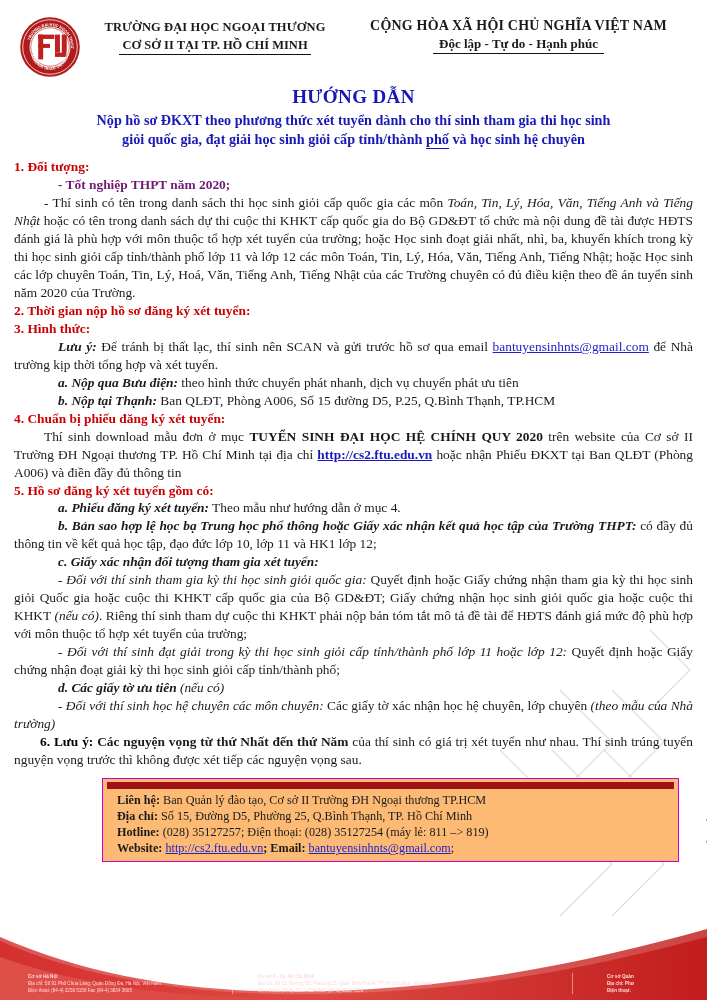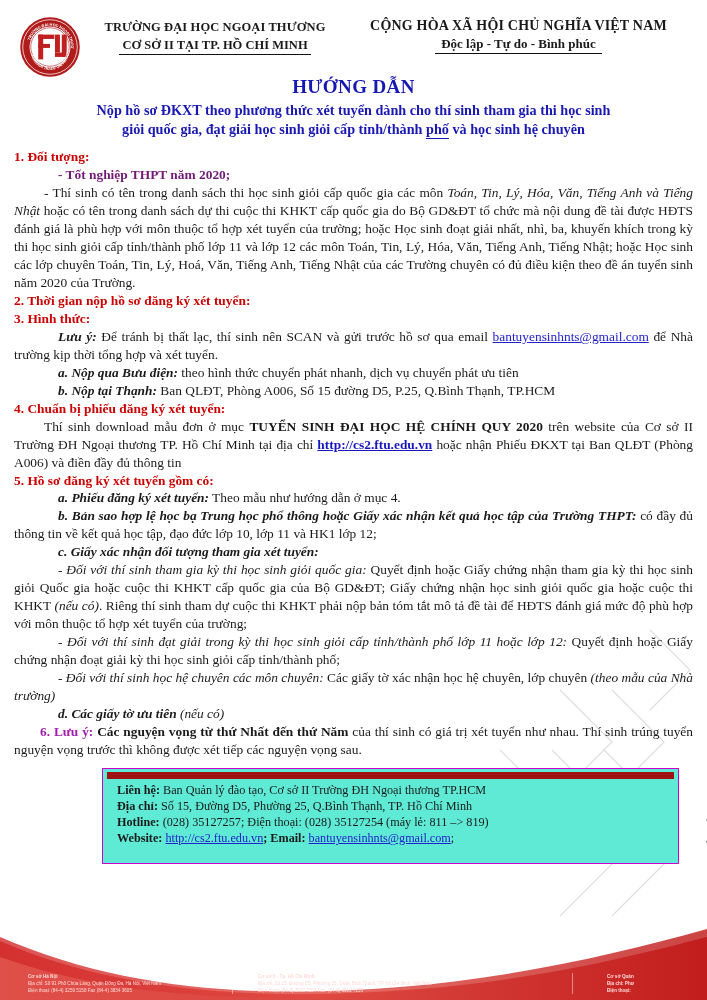--- a/index.html
+++ b/index.html
@@ -77,20 +77,21 @@
   
   .seal { width: 62px; height: 62px; display:block; }
 
   
   .doc-title {
     text-align:center;
     color:#1818b4;
     font-weight:bold;
     font-size: 19px;
     letter-spacing:.4px;
+    margin-top: 10px;
   }
   .doc-subtitle {
     text-align:center;
     color:#1818b4;
     font-weight:bold;
     font-size: 14.2px;
     line-height: 1.35;
     margin: 3px 26px 0 26px;
   }
   .u-line { border-bottom: 1.4px solid #1818b4; padding-bottom:1px; }
@@ -105,35 +106,35 @@
     text-justify: inter-word;
   }
   p.ind   { text-indent: 30px; }
   p.ind2  { text-indent: 44px; }
   .sec {
     font-weight: bold;
     color: #cc0000;
     font-size: 13.6px;
     margin-top: 1px;
   }
-  .red      { color:#a21caf; font-weight:bold; }
+  .red      { color:#000000; font-weight:bold; }
   .magenta  { color:#701a75; font-weight:bold; }
   .magenta-l{ color:#e25ad8; font-weight:normal; }
   .blue     { color:#2222cc; }
   .bluelink { color:#1818c0; font-weight:bold; }
   .bi       { font-weight:bold; font-style:italic; }
   .i        { font-style:italic; }
   .b        { font-weight:bold; }
 
   
   .contact-box {
     margin: 9px 14px 0 88px;
     border: 1.6px solid #cc00cc;
-    background: #5eead4;
-    padding: 0 0 16px 0;
+    background: #fdba74;
+    padding: 0 0 4px 0;
   }
   .contact-bar {
     height: 7px;
     background: #9e1313;
     margin: 3px 4px 3px 4px;
   }
   .contact-line {
     font-size: 12.2px;
     line-height: 1.33;
     padding-left: 14px;
@@ -224,21 +225,21 @@
           <text><textPath href="#arcBot" startOffset="8%">FOREIGN TRADE UNIVERSITY</textPath></text>
         </g>
       </svg>
     </div>
     <div class="header-left">
       <div class="org-line1">TRƯỜNG ĐẠI HỌC NGOẠI THƯƠNG</div>
       <div class="org-line2">CƠ SỞ II TẠI TP. HỒ CHÍ MINH</div>
     </div>
     <div class="header-right">
       <div class="nation-line1">CỘNG HÒA XÃ HỘI CHỦ NGHĨA VIỆT NAM</div>
-      <div class="nation-line2">Độc lập - Tự do - Bình phúc</div>
+      <div class="nation-line2">Độc lập - Tự do - Hạnh phúc</div>
     </div>
   </div>
 
   <div class="doc-title">HƯỚNG DẪN</div>
   <div class="doc-subtitle">
     <span>Nộp hồ sơ ĐKXT theo phương thức xét tuyển dành cho thí sinh tham gia thi học sinh</span><br>
     <span>giỏi quốc gia, đạt giải học sinh giỏi cấp tỉnh/thành </span><span class="u-line">phố</span><span> và học sinh hệ chuyên</span>
   </div>
 
   <div class="body-area">
@@ -275,24 +276,24 @@
       <span class="bi">b. Bản sao hợp lệ học bạ Trung học phổ thông hoặc Giấy xác nhận kết quả học tập của Trường THPT:</span><span> có đầy đủ thông tin về kết quả học tập, đạo đức lớp 10, lớp 11 và HK1 lớp 12;</span>
     </p>
     <p class="t ind2 bi">c. Giấy xác nhận đối tượng tham gia xét tuyển:</p>
     <p class="t ind2">
       <span class="i">- Đối với thí sinh tham gia kỳ thi học sinh giỏi quốc gia:</span><span> Quyết định hoặc Giấy chứng nhận tham gia kỳ thi học sinh giỏi Quốc gia hoặc cuộc thi KHKT cấp quốc gia của Bộ GD&amp;ĐT; Giấy chứng nhận học sinh giỏi quốc gia hoặc cuộc thi KHKT </span><span class="i">(nếu có)</span><span>. Riêng thí sinh tham dự cuộc thi KHKT phải nộp bản tóm tắt mô tả đề tài để HĐTS đánh giá mức độ phù hợp với môn thuộc tổ hợp xét tuyển của trường;</span>
     </p>
     <p class="t ind2">
       <span class="i">- Đối với thí sinh đạt giải trong kỳ thi học sinh giỏi cấp tỉnh/thành phố lớp 11 hoặc lớp 12:</span><span> Quyết định hoặc Giấy chứng nhận đoạt giải kỳ thi học sinh giỏi cấp tỉnh/thành phố;</span>
     </p>
     <p class="t ind2">
+      <span class="bi">d. Các giấy tờ ưu tiên </span><span class="i">(nếu có)</span>
+    </p>
+    <p class="t ind2">
       <span class="i">- Đối với thí sinh học hệ chuyên các môn chuyên:</span><span> Các giấy tờ xác nhận học hệ chuyên, lớp chuyên </span><span class="i">(theo mẫu của Nhà trường)</span>
-    </p>
-    <p class="t ind2">
-      <span class="bi">d. Các giấy tờ ưu tiên </span><span class="i">(nếu có)</span>
     </p>
 
     <p class="t" style="text-indent:26px;">
       <span class="red">6. Lưu ý:</span><span class="b">  Các nguyện vọng từ thứ Nhất đến thứ Năm</span><span> của thí sinh có giá trị xét tuyển như nhau. Thí sinh trúng tuyển nguyện vọng trước thì không được xét tiếp các nguyện vọng sau.</span>
     </p>
   </div>
 
   <div class="contact-box">
     <div class="contact-bar"></div>
     <div class="contact-line">

